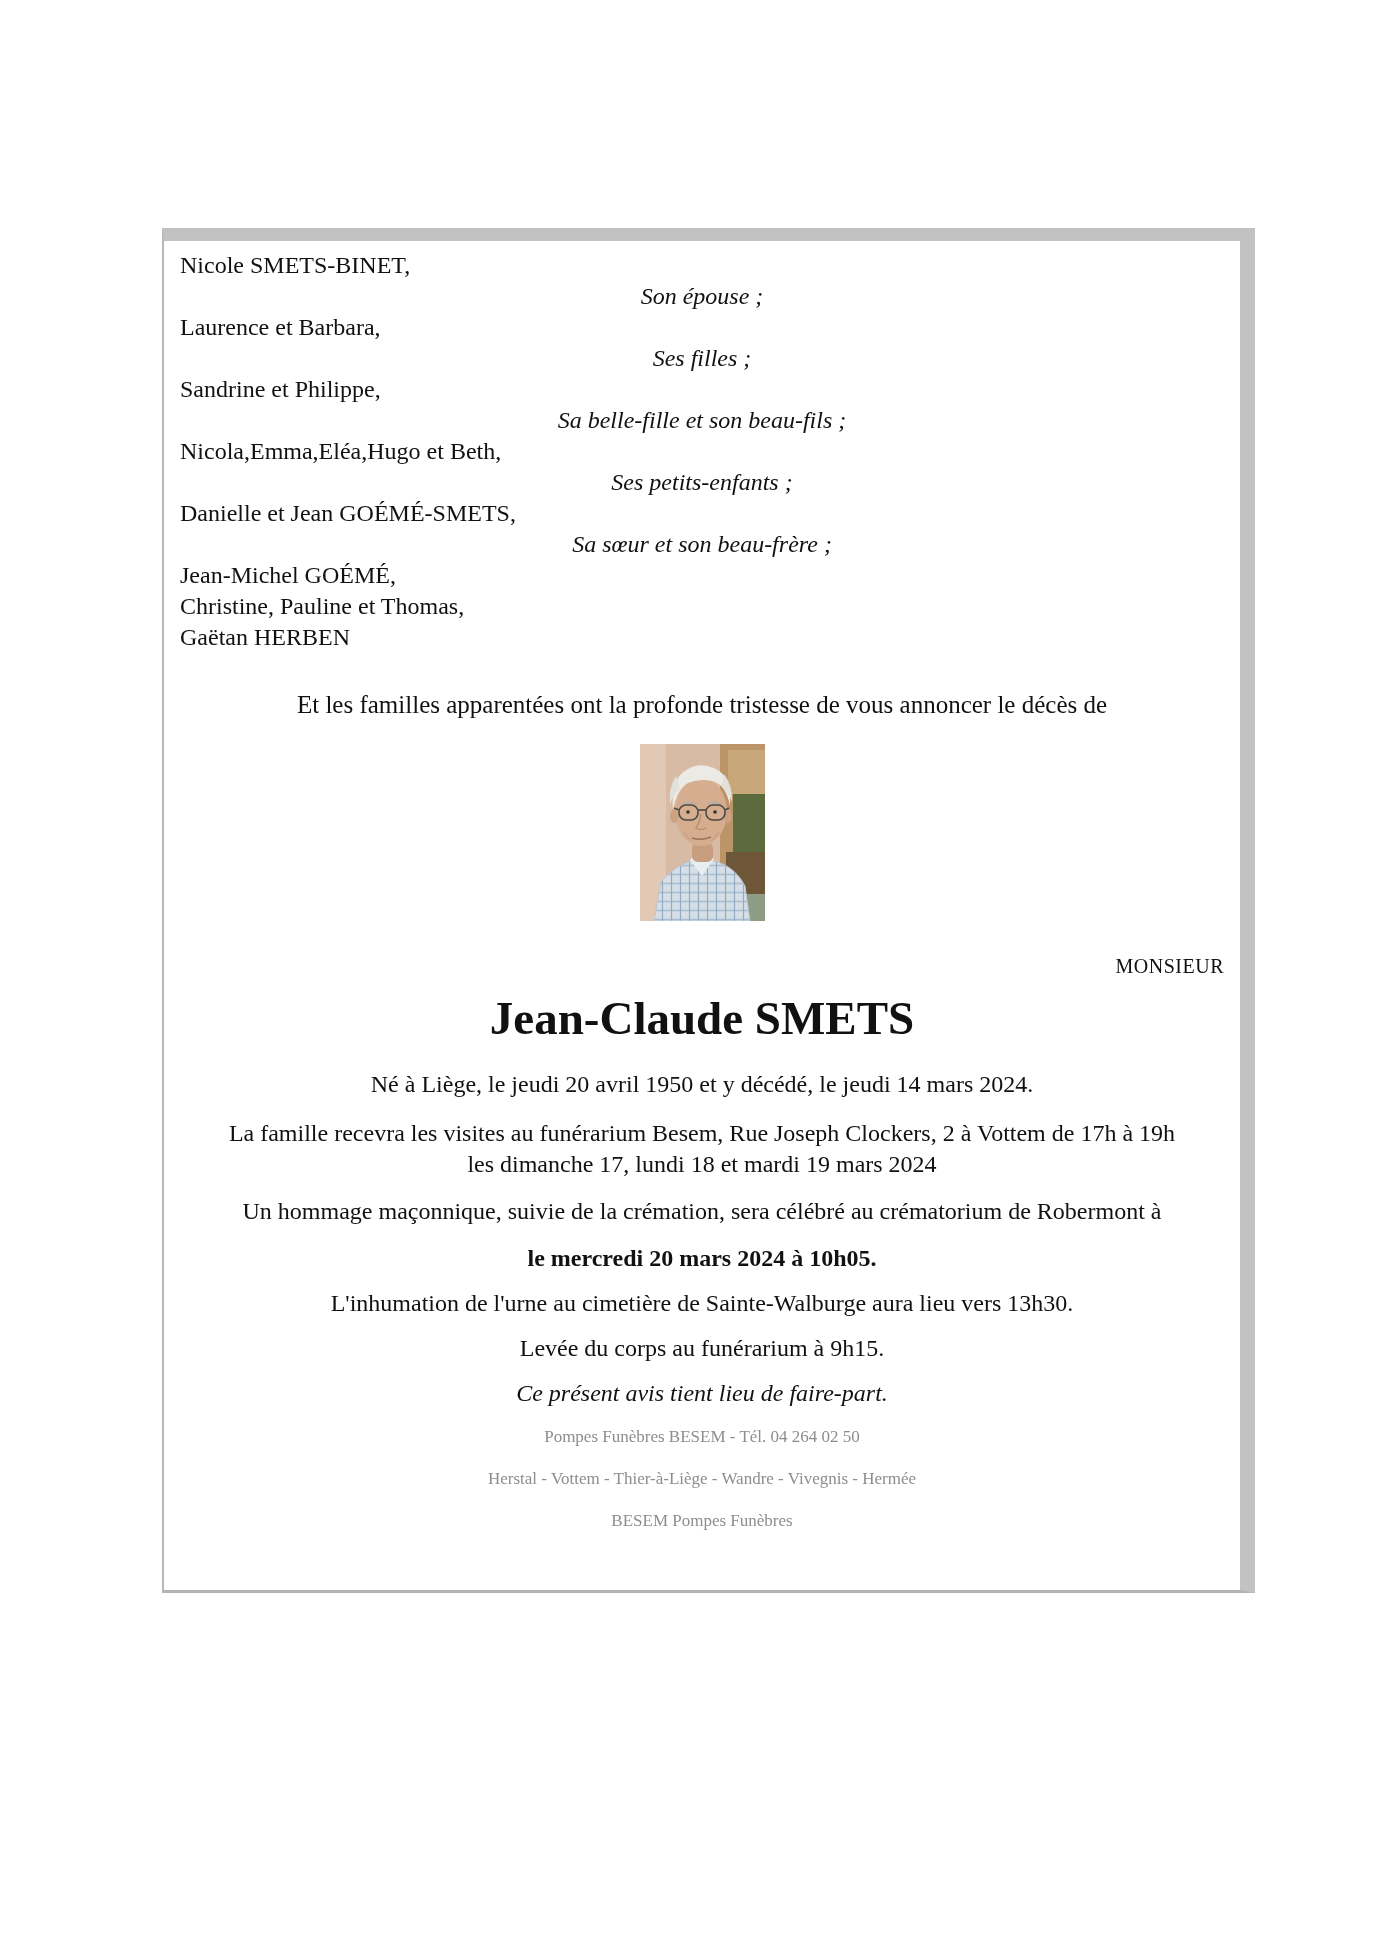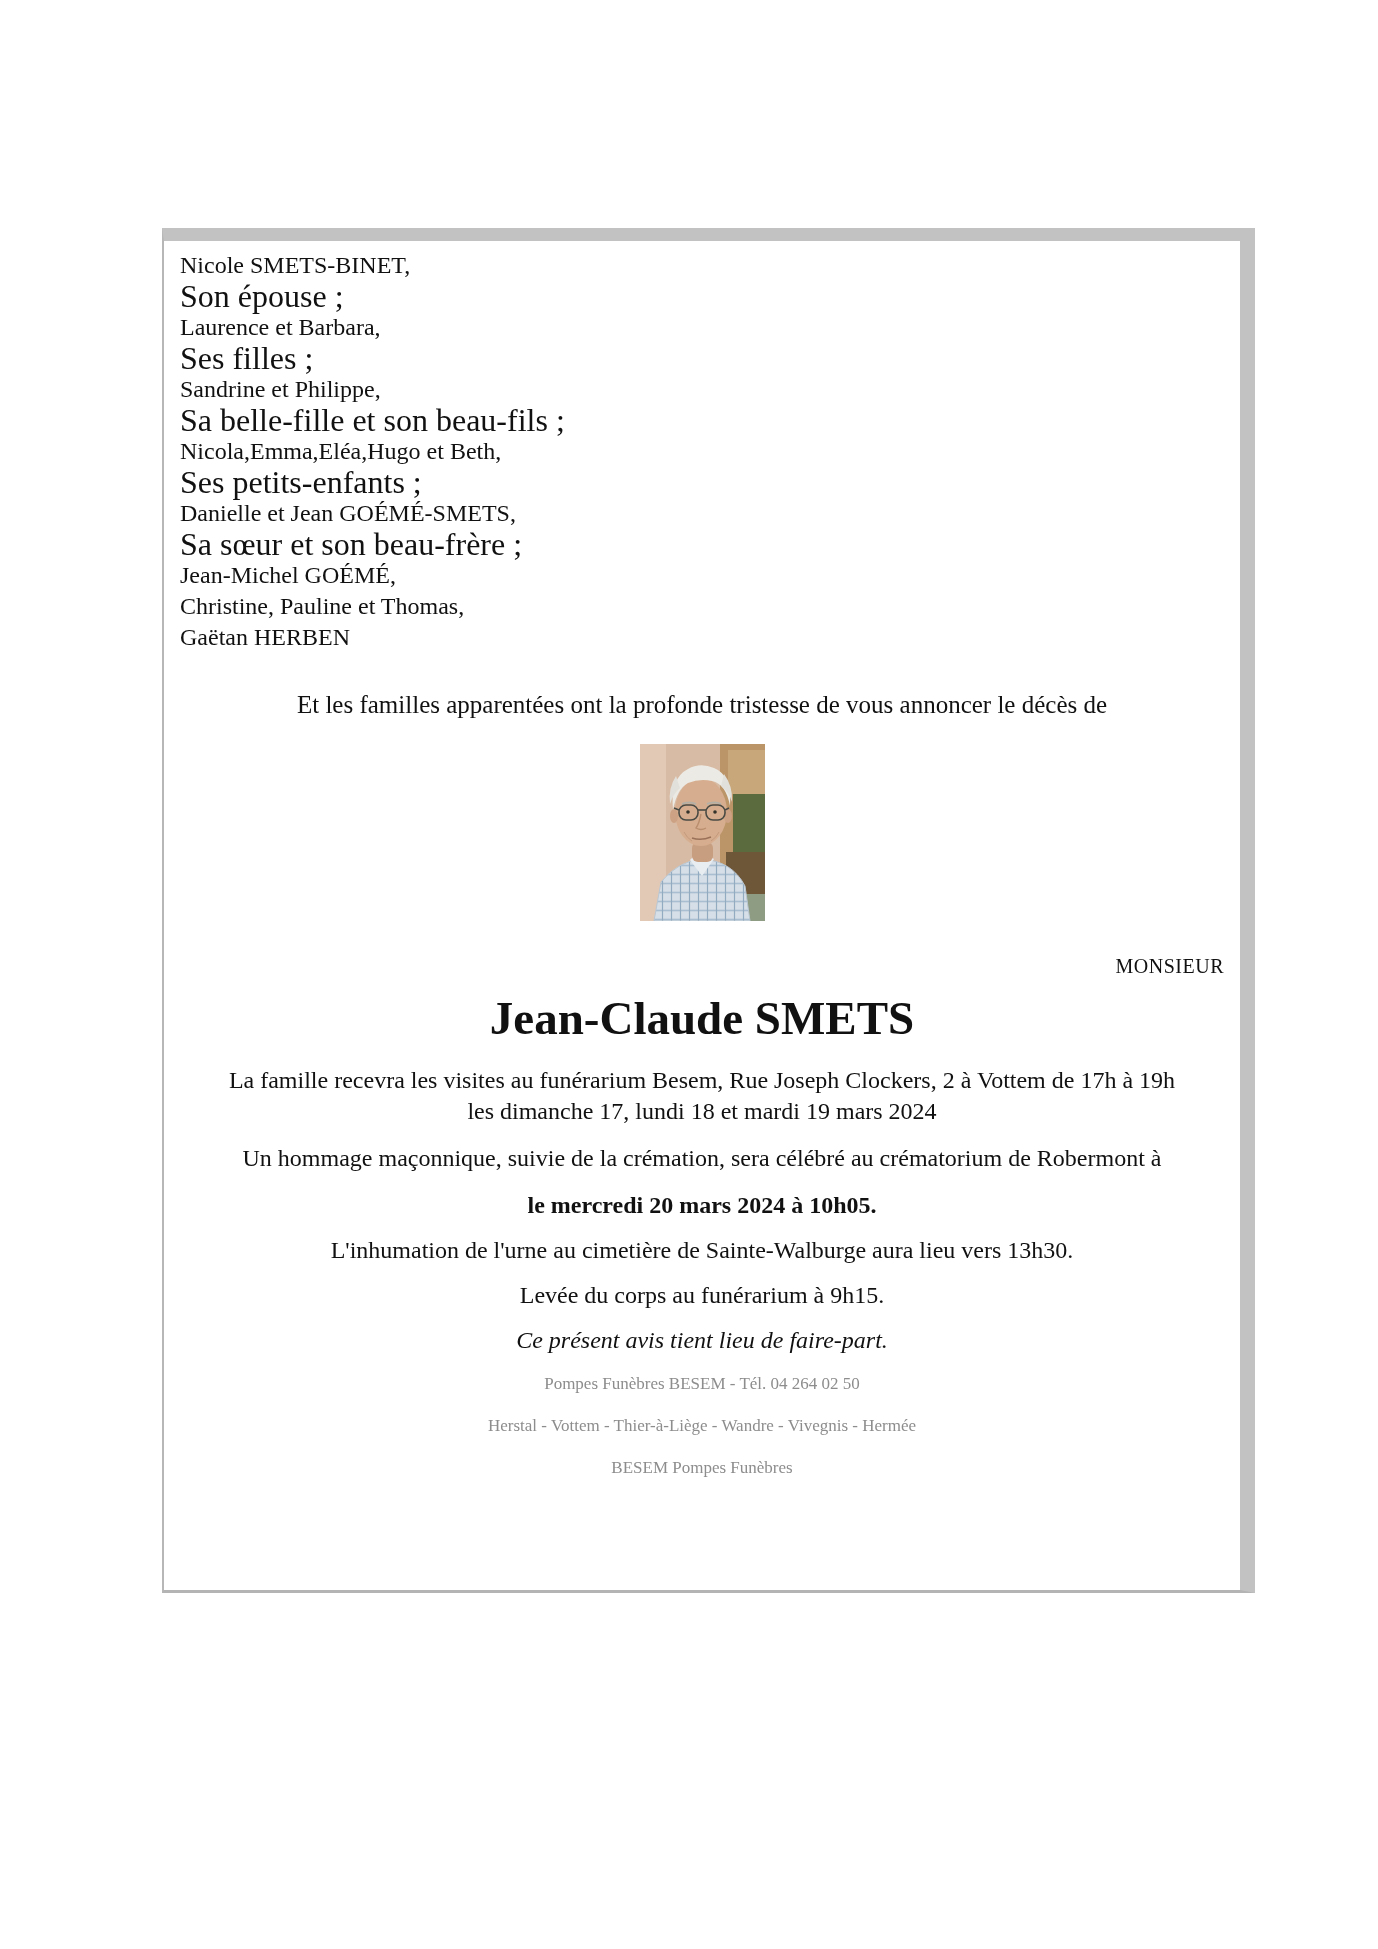--- a/index.html
+++ b/index.html
@@ -22,21 +22,21 @@
     border-bottom:3px solid #b4b4b4;
     padding:0 16px;
     box-sizing:content-box;
     overflow:hidden;
   }
   .family{padding-top:9px;}
   .family .name-line{
     font-size:24px;line-height:31px;text-align:left;white-space:nowrap;
   }
   .family .relation-line{
-    font-size:32px;line-height:31px;text-align:left;white-space:nowrap;
+    font-size:24px;line-height:31px;text-align:center;white-space:nowrap;font-style:italic;
   }
   .announcement{
     margin-top:36px;
     font-size:25px;line-height:31px;text-align:center;
   }
   .photo-wrap{
     margin-top:24px;
     text-align:center;line-height:0;
   }
   .photo-wrap svg{display:inline-block;}
@@ -145,20 +145,21 @@
 
         <path d="M44 88 Q47 94 52 97" stroke="#c49c7d" stroke-width="1" fill="none"></path>
         <path d="M79 88 Q76 94 71 97" stroke="#c49c7d" stroke-width="1" fill="none"></path>
       </svg>
     </div>
 
     <div class="civility">MONSIEUR</div>
 
     <div class="deceased-name">Jean-Claude SMETS</div>
 
+    <div class="line birth-death">Né à Liège, le jeudi 20 avril 1950 et y décédé, le jeudi 14 mars 2024.</div>
 
     <div class="visits">
       <div class="line">La famille recevra les visites au funérarium Besem, Rue Joseph Clockers, 2 à Vottem de 17h à 19h</div>
       <div class="line">les dimanche 17, lundi 18 et mardi 19 mars 2024</div>
     </div>
 
     <div class="ceremony">
       <div class="line">Un hommage maçonnique, suivie de la crémation, sera célébré au crématorium de Robermont à</div>
     </div>
 

